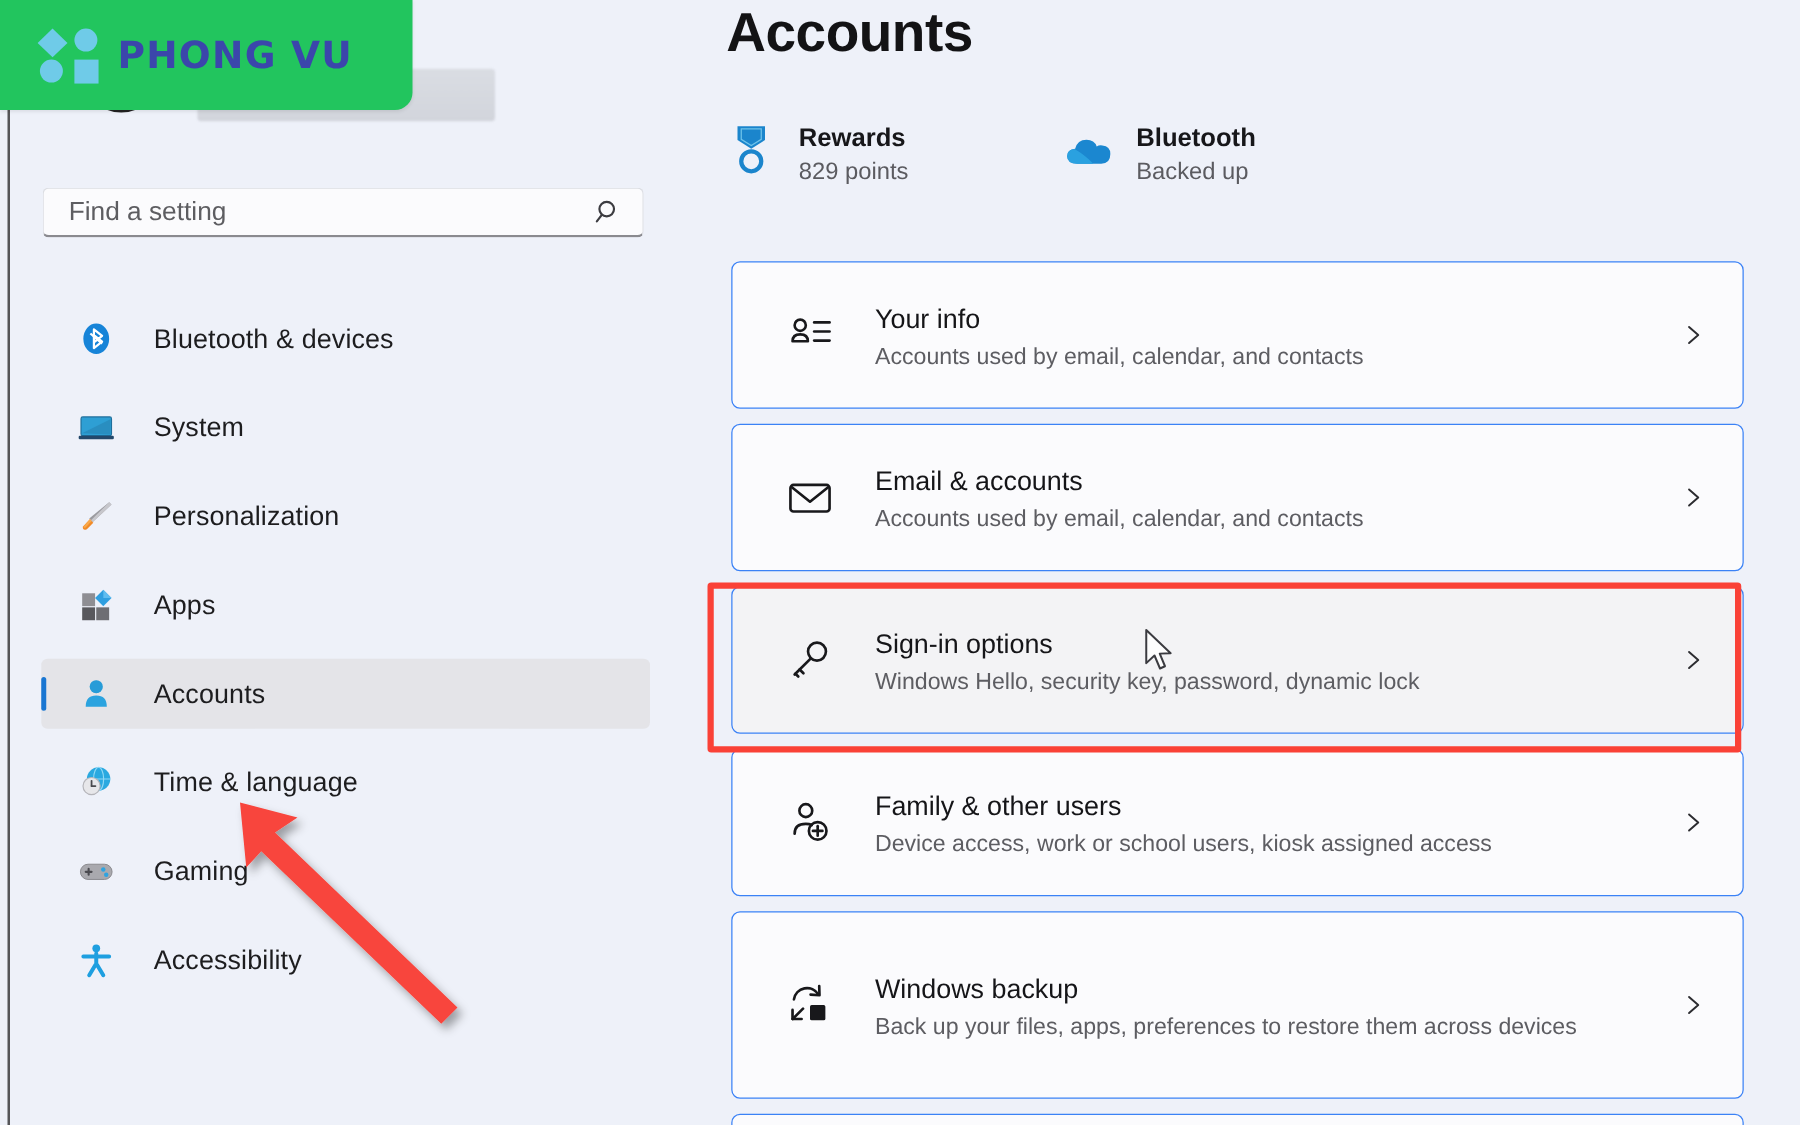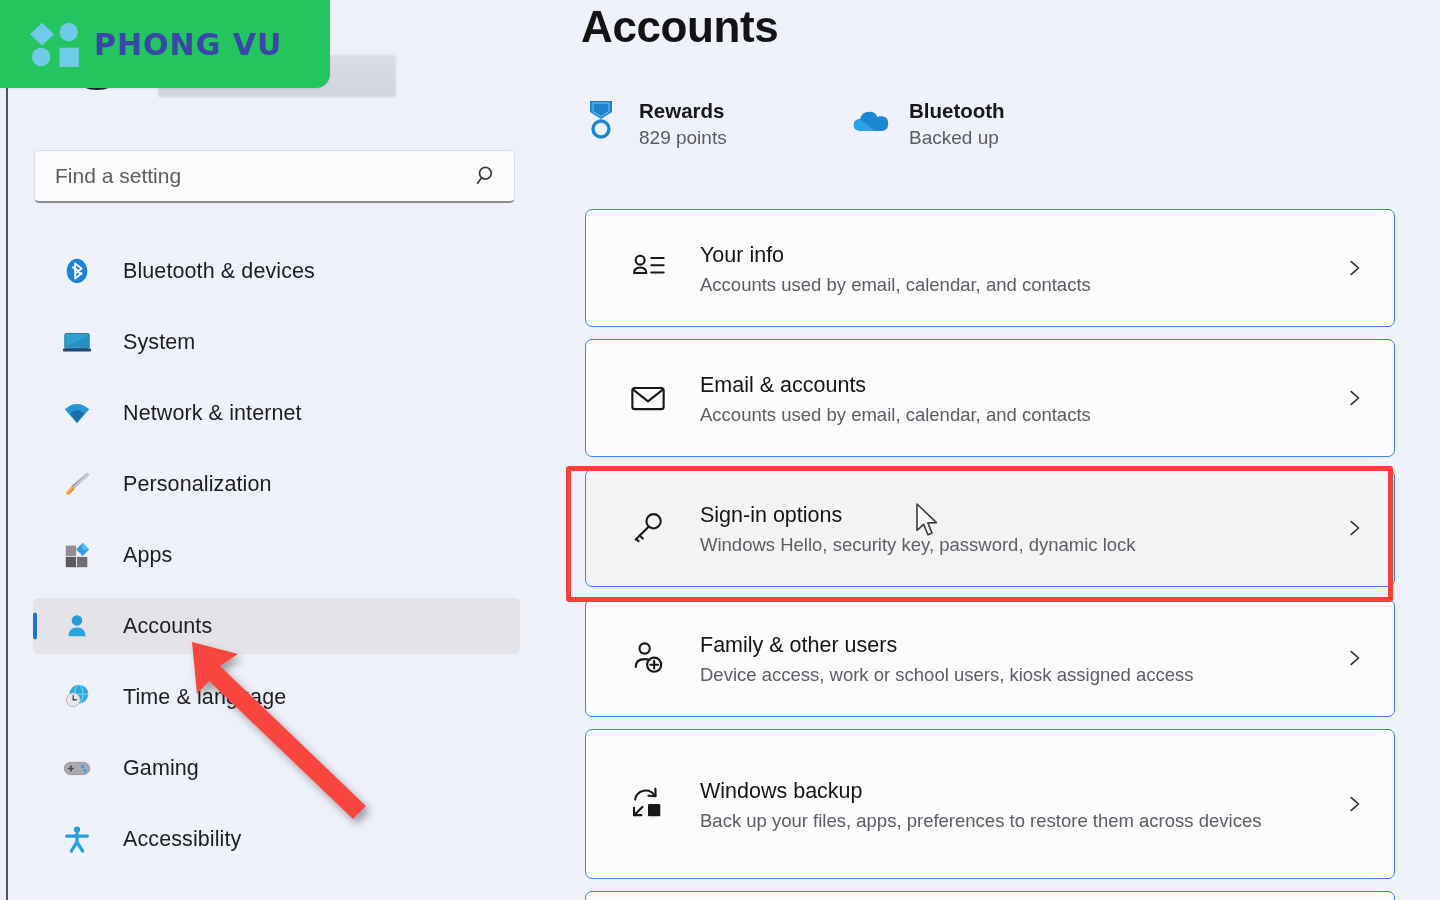--- a/index.html
+++ b/index.html
@@ -51,21 +51,21 @@
     width: 238px; height: 42px;
     background: linear-gradient(180deg,#dadde3,#d2d5dc);
     border-radius: 3px;
     filter: blur(1px);
   }
 
   
   .search-box {
     position: absolute;
     left: 26px; top: 150px;
-    width: 481px; height: 53px;
+    width: 481px; height: 40px;
     background: #fbfbfd;
     border: 1px solid #dcdee3;
     border-bottom: 2px solid #8a8a8f;
     border-radius: 5px;
     display: flex;
     align-items: center;
     padding: 0 14px 0 20px;
   }
   .search-input {
     flex: 1;
@@ -304,30 +304,20 @@
           <svg viewBox="0 0 32 32" width="30" height="30">
             <rect x="3" y="7" width="26" height="16" rx="1.5" fill="#2e9fd4"></rect>
             <rect x="3" y="7" width="26" height="16" rx="1.5" fill="none" stroke="#1f6f9c" stroke-width="1"></rect>
             <path d="M4 21 L28 9 L28 22 Z" fill="#1f6f9c" opacity=".35"></path>
             <rect x="1" y="23" width="30" height="3" rx="1" fill="#23486b"></rect>
           </svg>
         </span>
         <span class="nav-label">System</span>
       </div>
 
-      <div class="nav-item">
-        <span class="nav-icon">
-          <svg viewBox="0 0 32 32" width="30" height="30">
-            <path d="M3 12 Q16 1 29 12 L16 27 Z" fill="#2aa7e0"></path>
-            <path d="M3 12 Q16 1 29 12 L16 27 Z" fill="#1f7fb5" opacity=".35"></path>
-            <path d="M8.5 16.5 Q16 9 23.5 16.5 L16 26 Z" fill="#1b6fa8"></path>
-          </svg>
-        </span>
-        <span class="nav-label">Network &amp; internet</span>
-      </div>
 
       <div class="nav-item">
         <span class="nav-icon">
           <svg viewBox="0 0 32 32" width="30" height="30">
             <path d="M27 4 L29 6 L13 21 L10 18 Z" fill="#9a9a9f"></path>
             <path d="M27 4 L29 6 L13 21 L11.5 19.5 Z" fill="#c7c7cc"></path>
             <path d="M10.5 18.5 L13.5 21.5 L8 27 Q4.5 28.5 4.5 25 Z" fill="#f08a28"></path>
             <path d="M10.5 18.5 L12 20 L7 25.5 Q5 26.5 5.3 24.8 Z" fill="#f9a94a"></path>
           </svg>
         </span>

